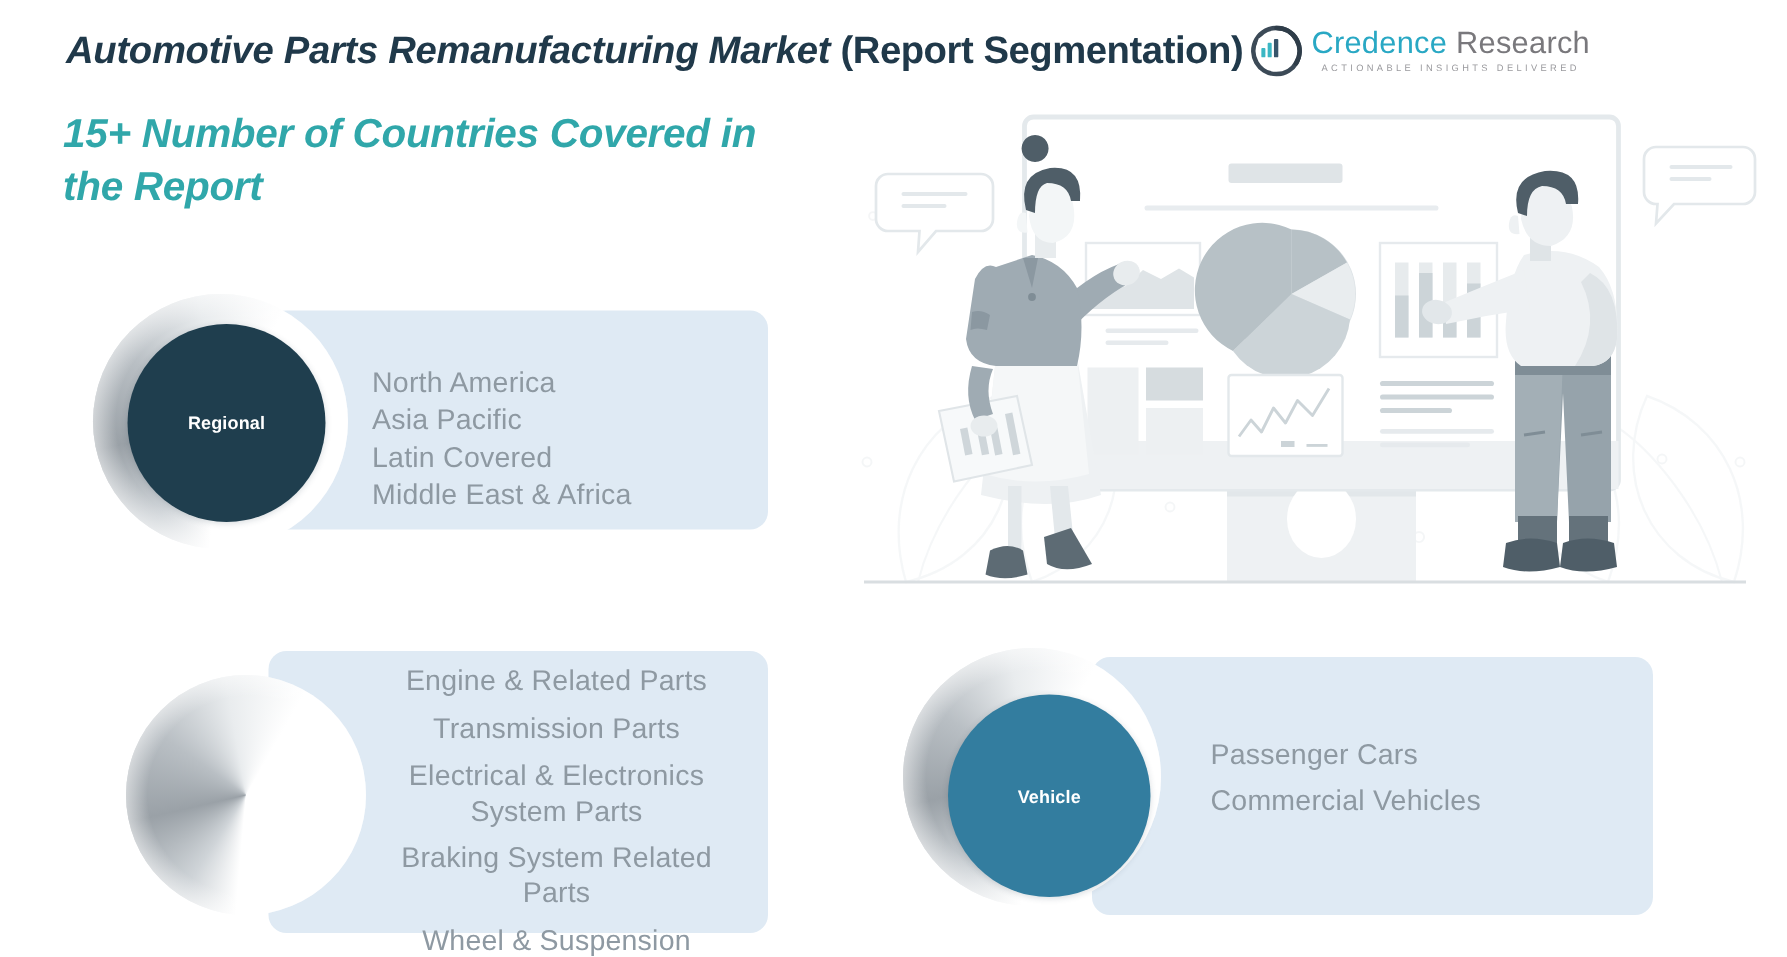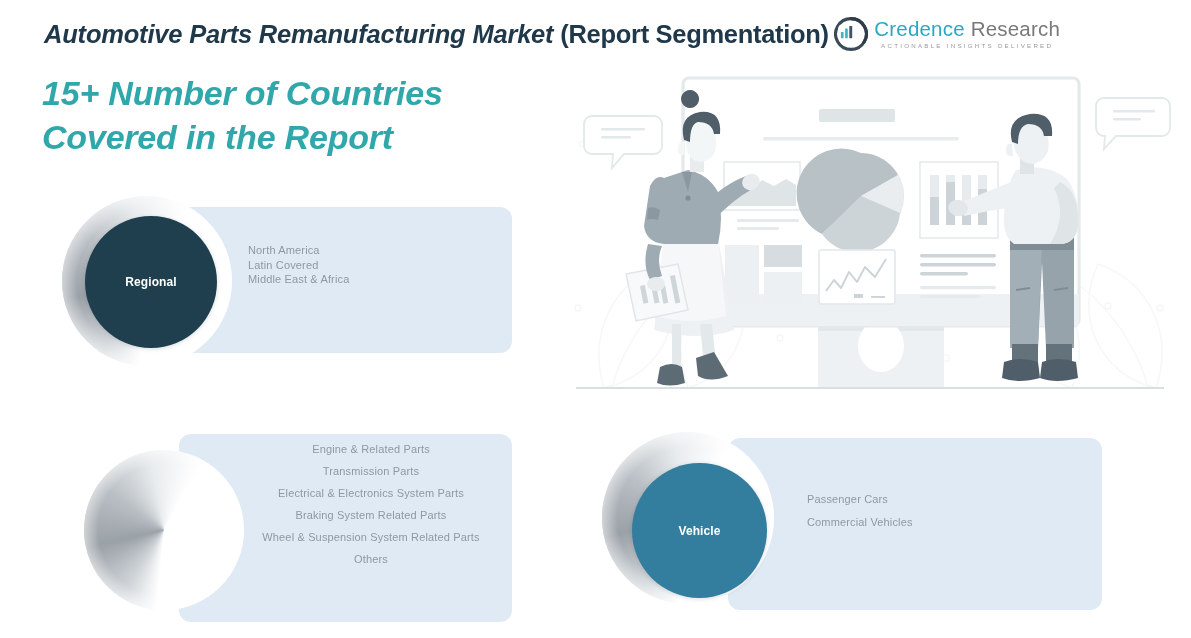--- a/index.html
+++ b/index.html
@@ -84,21 +84,21 @@
     white-space: nowrap;
     text-transform: uppercase;
   }
 
   
   .subtitle {
     position: absolute;
     left: 42px;
     top: 72px;
     width: 470px;
-    font-size: 34px;
+    font-size: 27px;
     font-weight: bold;
     font-style: italic;
     line-height: 1.28;
     letter-spacing: -0.2px;
     color: #30a7aa;
   }
 
   
   .segment { position: absolute; }
 
@@ -148,21 +148,21 @@
   .seg-circle-label {
     font-size: 12px;
     letter-spacing: 0.1px;
     line-height: 1;
   }
 
   .seg-list {
     position: absolute;
     z-index: 2;
     color: #8e99a2;
-    font-size: 11px;
+    font-size: 19px;
     letter-spacing: 0.15px;
   }
   .seg-list .li { white-space: normal; }
 
   
   #segment-regional { left: 62px; top: 196px; width: 450px; height: 170px; }
   #segment-regional .seg-panel { left: 117px; top: 11px; width: 333px; height: 146px; }
   #segment-regional .seg-ring  { left: 0px;  top: 0px;  width: 170px; height: 170px; }
   #segment-regional .seg-circle{ left: 23px; top: 20px; width: 132px; height: 132px;
                                  background: #1f3e4e; }
@@ -227,20 +227,21 @@
   <div class="subtitle">15+ Number of Countries Covered in the Report</div>
 
   <div class="segment" id="segment-regional">
     <div class="seg-panel"></div>
     <div class="seg-ring"></div>
     <div class="seg-circle" style="background: rgb(31, 62, 78);">
       <span class="seg-circle-label">Regional</span>
     </div>
     <div class="seg-list">
       <div class="li">North America</div>
+      <div class="li">Asia Pacific</div>
       <div class="li">Latin Covered</div>
       <div class="li">Middle East &amp; Africa</div>
     </div>
   </div>
 
   <div class="segment" id="segment-component">
     <div class="seg-panel"></div>
     <div class="seg-ring"></div>
     <div class="seg-list">
       <div class="li">Engine &amp; Related Parts</div>

